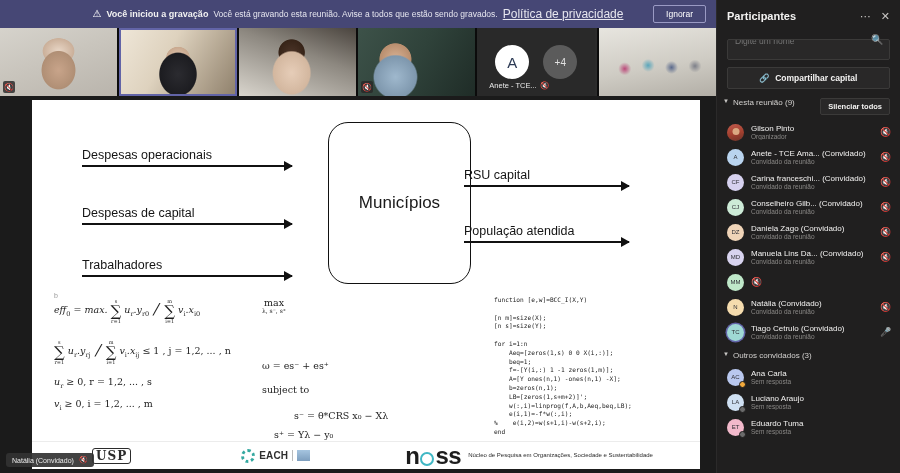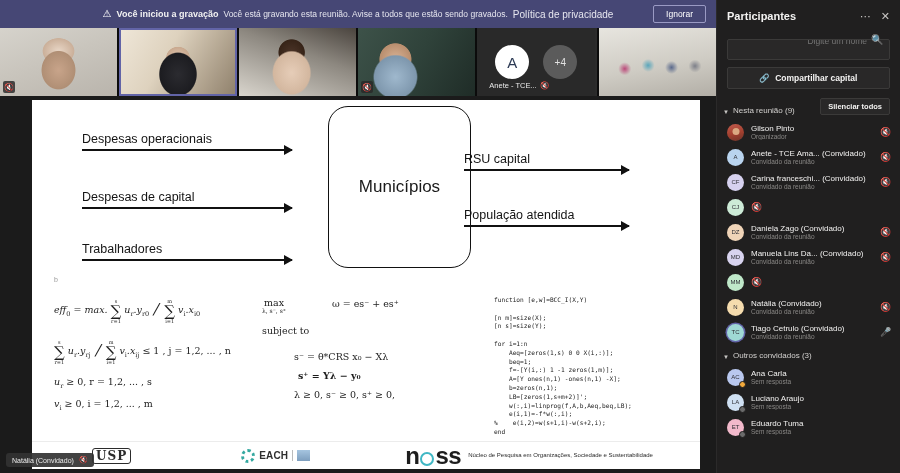--- a/index.html
+++ b/index.html
@@ -13,21 +13,21 @@
 
   
   .banner {
     position: absolute; left: 0; top: 0; width: 716px; height: 28px;
     background: #464775; display: flex; align-items: center; justify-content: center;
     color: #f2f2f2; font-size: 9px; gap: 5px; padding: 0 8px;
   }
   .banner .warn-icon { font-size: 10px; color: #ffffff; line-height: 1; }
   .banner .b-strong { font-weight: bold; font-size: 9px; }
   .banner .b-text { font-size: 8.5px; color: #e6e6ef; }
-  .banner .b-link { font-size: 10px; color: #e6e6ef; cursor: pointer; }
+  .banner .b-link { font-size: 12px; color: #e6e6ef; text-decoration: underline; cursor: pointer; }
   .banner .ignore-btn {
     position: absolute; right: 10px; top: 5px;
     border: 1px solid #9a9ac4; border-radius: 2px; background: transparent;
     color: #ffffff; font-size: 8.5px; padding: 3px 12px; cursor: pointer;
     font-family: "Liberation Sans", sans-serif;
   }
 
   
   .vstrip { position: absolute; left: 0; top: 28px; width: 716px; height: 68px; background: #0b0b0b; display: flex; gap: 2px; }
   .vtile { position: relative; height: 68px; overflow: hidden; background: #2b2b2b; }
@@ -68,21 +68,21 @@
   .av-circle { width: 34px; height: 34px; border-radius: 50%; display:flex; align-items:center; justify-content:center;
                font-size: 15px; color: #2c3a54; background: #ffffff; font-weight: 400; }
   .av-more { width: 34px; height: 34px; border-radius: 50%; display:flex; align-items:center; justify-content:center;
              font-size: 10px; color: #e2e2e2; background: #5b5b5b; }
   .av-name { position: absolute; left: 12px; bottom: 6px; color: #e9e9e9; font-size: 7.5px; display:flex; gap:4px; align-items:center;}
 
   
   .stage { position: absolute; left: 0; top: 96px; width: 716px; height: 377px; background: #1b1b1b; }
   .slide { position: absolute; left: 32px; top: 4px; width: 668px; height: 369px; background: #ffffff; overflow: hidden; }
 
-  .diagram { position: absolute; left: 0; top: 0; width: 708px; height: 190px; }
+  .diagram { position: absolute; left: 0; top: 16px; width: 708px; height: 190px; }
   .box-mun {
     position: absolute; left: 296px; top: 6px; width: 143px; height: 162px;
     border: 1.6px solid #111; border-radius: 20px; background: #fff;
     display: flex; align-items: center; justify-content: center;
     font-size: 17px; color: #1a1a1a;
   }
   .arrow-row { position: absolute; }
   .ar-label { font-size: 12.5px; color: #141414; white-space: nowrap; }
   .ar-line { position: relative; height: 2px; background: #111; margin-top: 3px; }
   .ar-line::after {
@@ -136,29 +136,28 @@
   
   .panel { position: absolute; right: 0; top: 0; width: 184px; height: 473px; background: #201f1f; border-left: 1px solid #2b2a2a;}
   .panel-head { display: flex; align-items: center; padding: 10px 10px 8px 10px; }
   .panel-title { color: #f3f2f1; font-size: 11px; font-weight: bold; flex: 1; }
   .p-ico { color: #c8c6c4; font-size: 11px; margin-left: 10px; cursor: pointer; line-height:1;}
   .search-wrap { margin: 0 10px; position: relative; }
   .search-input {
     width: 100%; height: 21px; background: #292828; border: 1px solid #3b3a39; border-radius: 2px;
     color: #a6a4a2; font-size: 8.5px; padding: 0 22px 16px 7px; outline: none;
     font-family: "Liberation Sans", sans-serif;
-    text-align: right;
   }
   .search-ico { position: absolute; right: 6px; top: 4px; color: #c8c6c4; font-size: 10px; }
   .invite-btn {
     margin: 7px 10px 0 10px; height: 22px; background: #292828; border: 1px solid #3b3a39; border-radius: 2px;
     color: #f3f2f1; font-size: 8.5px; font-weight: bold; display: flex; align-items: center;
     justify-content: center; gap: 5px; cursor: pointer;
   }
-  .section-row { display: flex; align-items: flex-end; margin: 9px 10px 3px 6px; }
+  .section-row { display: flex; align-items: flex-start; margin: 9px 10px 3px 6px; }
   .chev { color: #c8c6c4; font-size: 6px; margin-right: 4px; }
   .section-label { color: #d2d0ce; font-size: 8px; flex: 1; }
   .mute-all {
     background: #292828; border: 1px solid #3b3a39; border-radius: 2px; color: #f3f2f1;
     font-size: 7.5px; font-weight: bold; padding: 3px 7px; cursor: pointer;
     font-family: "Liberation Sans", sans-serif;
   }
   .plist { padding: 2px 0 0 0; }
   .prow { display: flex; align-items: center; height: 25px; padding: 0 8px 0 10px; }
   .pav { width: 17px; height: 17px; border-radius: 50%; flex: 0 0 17px; display: flex; align-items: center;
@@ -294,30 +293,30 @@
           </div>
           <div class="eq" style="margin-bottom:7px;">
             <i>u</i><span class="sub">r</span><span> ≥ 0, r = 1,2, ... , s</span>
           </div>
           <div class="eq">
             <i>v</i><span class="sub">i</span><span> ≥ 0, i = 1,2, ... , m</span>
           </div>
         </div>
 
         <div class="mblock mb2">
-          <div class="eq" style="display:flex; gap:46px; align-items:flex-start;">
+          <div class="eq" style="display:flex; gap:46px; align-items:flex-start;flex-direction:column;">
             <span style="display:inline-flex;flex-direction:column;align-items:center;line-height:1.05;">
               <span>max</span>
               <span style="font-size:6px;">λ, s⁻, s⁺</span>
             </span>
             <span>ω = es⁻ + es⁺</span>
           </div>
           <div class="eq" style="margin-top:11px;">subject to</div>
           <div class="eq" style="margin-top:13px; margin-left:32px;">s⁻ = θ*CRS x₀ − Xλ</div>
-          <div class="eq" style="margin-top:6px; margin-left:36px;font-weight:bold;">s⁺ = Yλ − y₀</div>
+          <div class="eq" style="margin-top:6px; margin-left:12px;">s⁺ = Yλ − y₀</div>
           <div class="eq" style="margin-top:6px; margin-left:32px;">λ ≥ 0,  s⁻ ≥ 0, s⁺ ≥ 0,</div>
         </div>
 
         <div class="mblock mb3">
           <div class="code">function [e,w]=BCC_I(X,Y)
 
 [n m]=size(X);
 [n s]=size(Y);
 
 for i=1:n
@@ -397,20 +396,24 @@
         <div class="prow">
           <div class="pav" style="background: rgb(214, 209, 239);">CF</div>
           <div class="pinfo">
             <div class="pname">Carina franceschi... (Convidado)</div>
             <div class="psub">Convidado da reunião</div>
           </div>
           <div class="pmic">🔇</div>
         </div>
         <div class="prow">
           <div class="pav" style="background: rgb(205, 235, 215);">CJ</div>
+          <div class="pinfo">
+            <div class="pname">Conselheiro Gilb... (Convidado)</div>
+            <div class="psub">Convidado da reunião</div>
+          </div>
           <div class="pmic">🔇</div>
         </div>
         <div class="prow">
           <div class="pav" style="background: rgb(240, 212, 184);">DZ</div>
           <div class="pinfo">
             <div class="pname">Daniela Zago (Convidado)</div>
             <div class="psub">Convidado da reunião</div>
           </div>
           <div class="pmic">🔇</div>
         </div>

